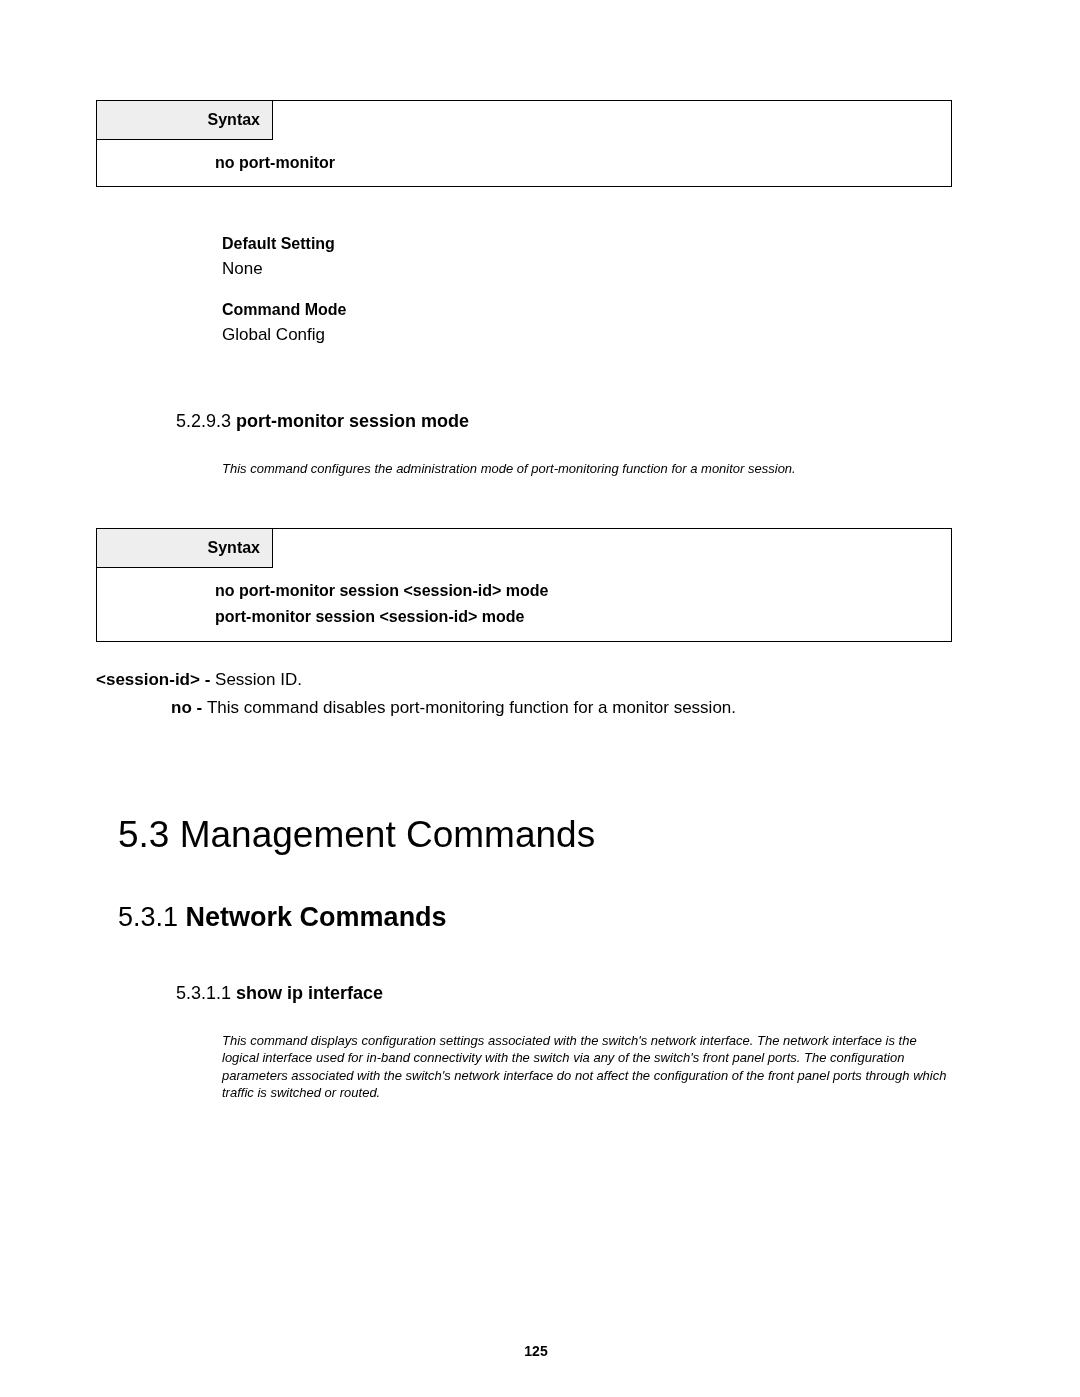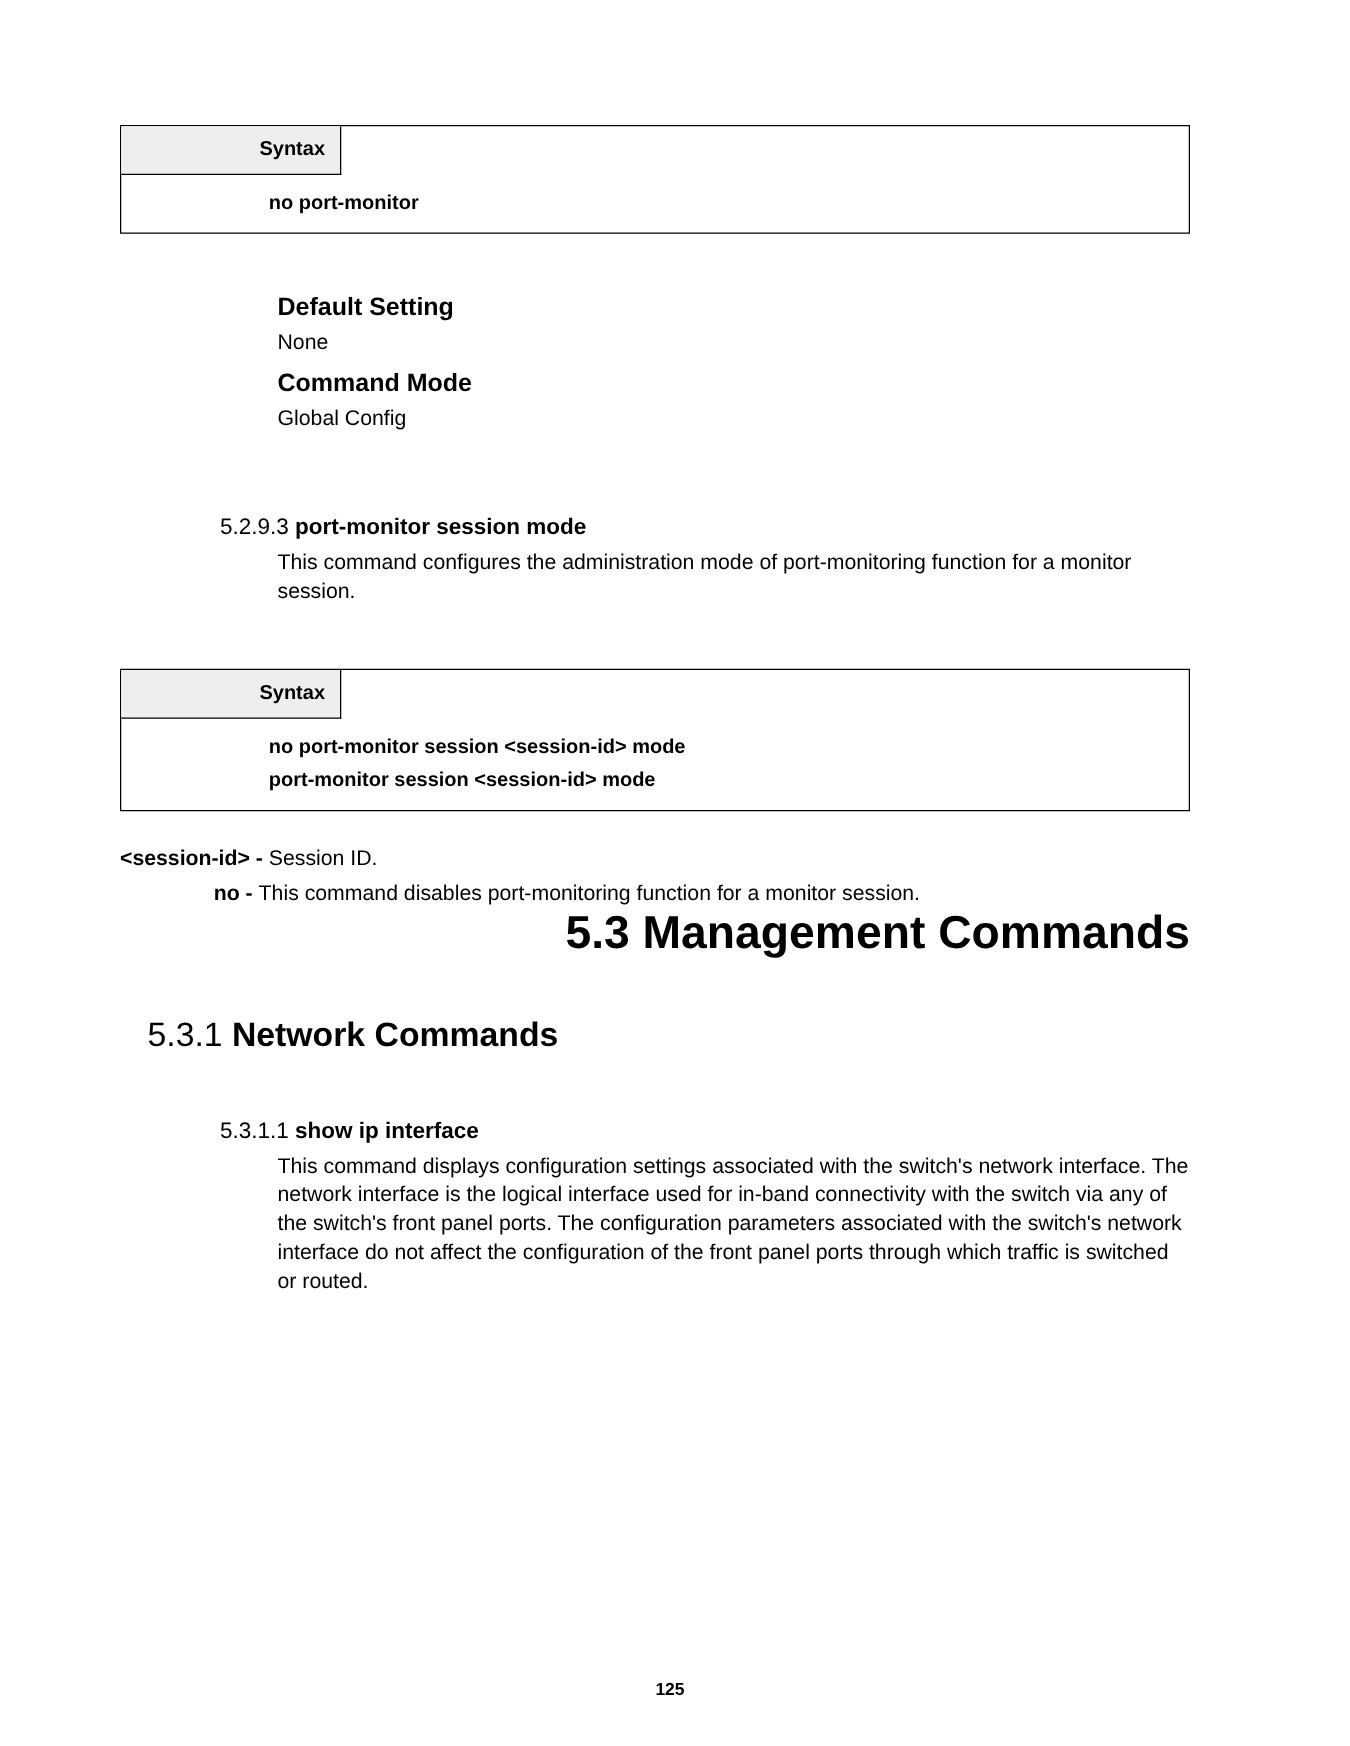--- a/index.html
+++ b/index.html
@@ -37,56 +37,57 @@
     font-weight: bold;
     font-size: 16px;
     line-height: 1.65;
   }
   .syntax-body .line { display:block; }
   .indent-block {
     margin-left: 126px;
   }
   .meta-label {
     font-weight: bold;
-    font-size: 20px;
-    margin-top: 12px;
+    font-size: 16px;
+    margin-top: 22px;
   }
   .meta-value {
     font-size: 17px;
     margin-top: 6px;
   }
   .subsection-heading {
     font-size: 18px;
     margin-top: 66px;
     margin-left: 80px;
   }
   .subsection-heading .num { font-weight: normal; }
   .subsection-heading .title { font-weight: bold; }
   .body-para {
     margin-left: 126px;
-    margin-top: 7px;
-    font-size: 17px;
+    margin-top: 28px;
+    font-size: 13px;
     line-height: 1.35;
+    font-style: italic;
   }
   .param-line {
     margin-top: 18px;
     font-size: 17px;
   }
   .param-line .term { font-weight: bold; }
   .no-line {
     margin-left: 75px;
     margin-top: 8px;
     font-size: 17px;
   }
   .no-line .term { font-weight: bold; }
   .h1 {
     font-size: 37px;
-    font-weight: bold;
+    font-weight: normal;
+    margin-top: 96px;
     margin-left: 22px;
-    text-align: right;
   }
   .h2 {
     font-size: 27px;
     margin-top: 46px;
     margin-left: 22px;
   }
   .h2 .num { font-weight: normal; }
   .h2 .title { font-weight: bold; }
   .page-num {
     position: absolute;

